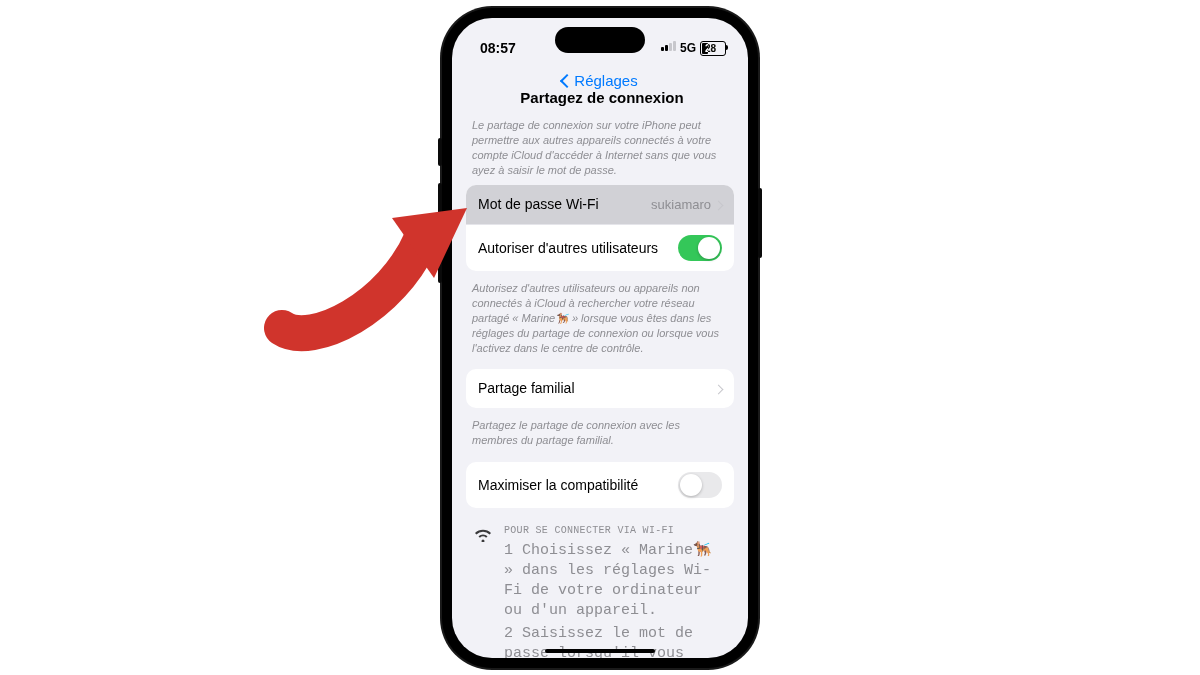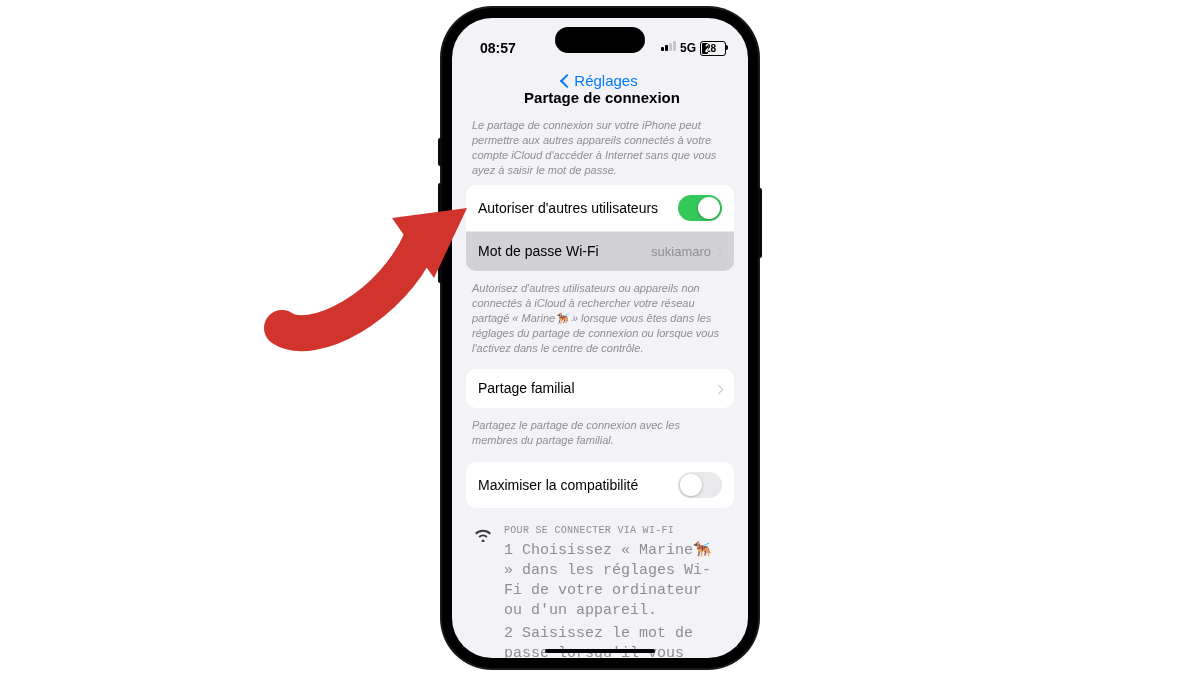--- a/index.html
+++ b/index.html
@@ -166,40 +166,40 @@
           <span class="battery-text">28</span>
         </div>
       </div>
     </div>
 
     <div class="nav-bar">
       <div class="back-link">
         <span class="chevron-left"></span>
         <span>Réglages</span>
       </div>
-      <span class="nav-title">Partage de connexion</span>
+      <span class="nav-title">Partagez de connexion</span>
     </div>
 
     <div class="content">
       <div class="section-desc">Le partage de connexion sur votre iPhone peut permettre aux autres appareils connectés à votre compte iCloud d'accéder à Internet sans que vous ayez à saisir le mot de passe.</div>
 
       <div class="group">
-        <div class="row">
-          <span>Autoriser d'autres utilisateurs</span>
-          <div class="toggle on">
-              <div class="knob"></div>
-            </div>
-        </div>
         <div class="row highlight">
           <span>Mot de passe Wi-Fi</span>
           <span class="value">
             <span>sukiamaro</span>
             <span class="chevron-right"></span>
           </span>
         </div>
+        <div class="row">
+          <span>Autoriser d'autres utilisateurs</span>
+          <div class="toggle on">
+              <div class="knob"></div>
+            </div>
+        </div>
       </div>
 
       <div class="section-desc">Autorisez d'autres utilisateurs ou appareils non connectés à iCloud à rechercher votre réseau partagé « Marine🐕‍🦺 » lorsque vous êtes dans les réglages du partage de connexion ou lorsque vous l'activez dans le centre de contrôle.</div>
 
       <div class="group" style="margin-top:6px;">
         <div class="row">
           <span>Partage familial</span>
           <span class="value">
               <span class="chevron-right"></span>
             </span>

